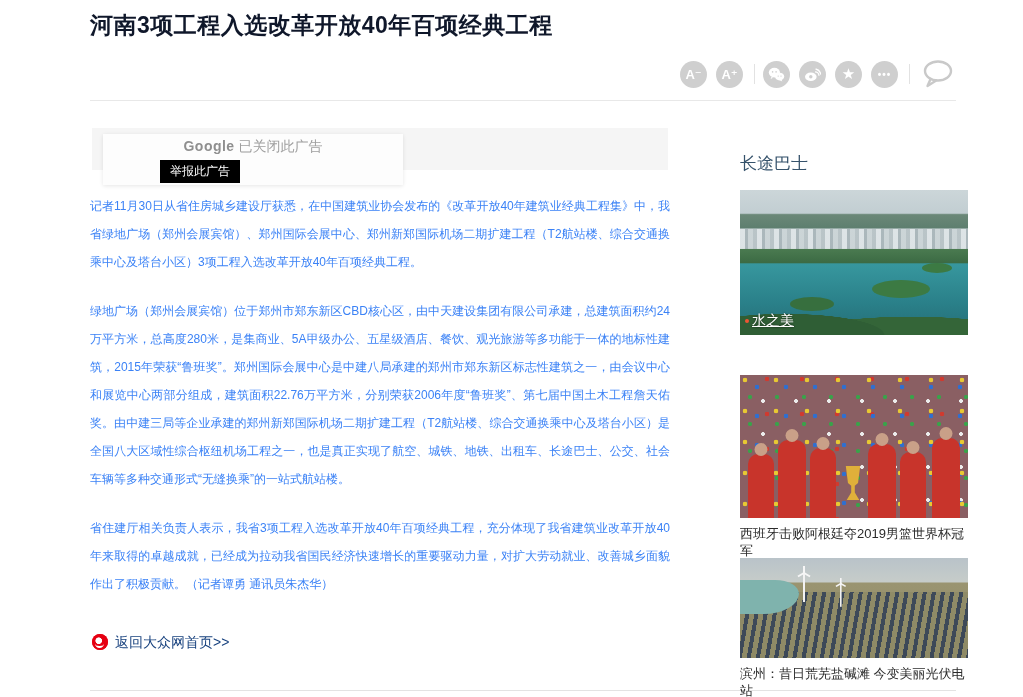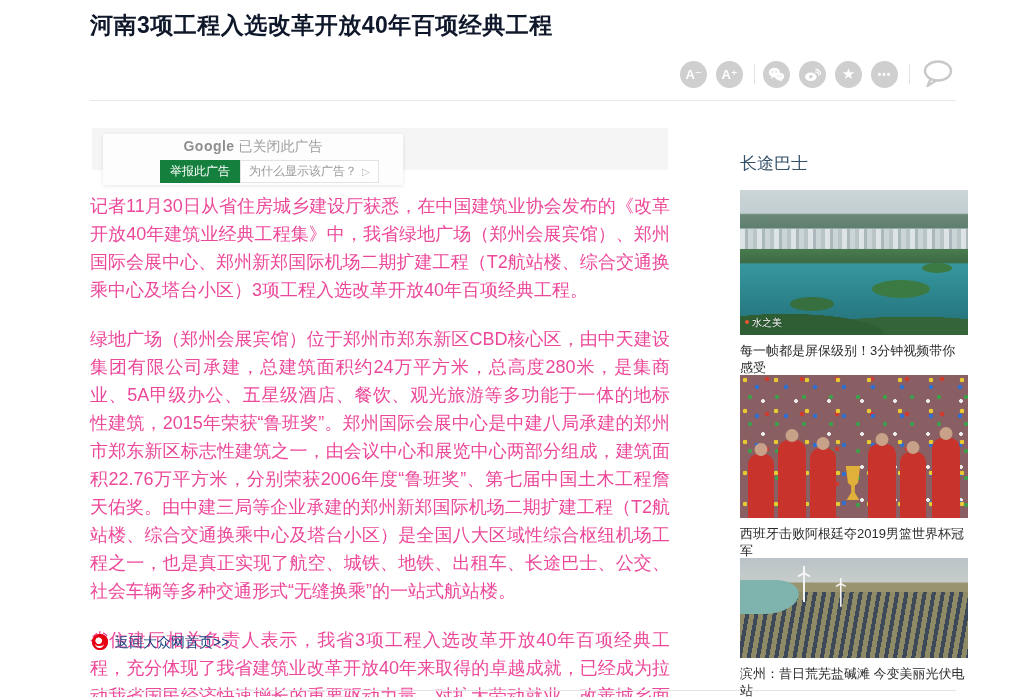--- a/index.html
+++ b/index.html
@@ -24,29 +24,29 @@
   .tb-sep { width: 1px; height: 20px; background: #e2e2e2; margin: 0 8px 0 2px; }
   .bubble-svg { margin-left: 4px; cursor: pointer; }
 
   
   .ad-stripe { position: absolute; left: 92px; top: 128px; width: 576px; height: 42px; background: #f5f5f5; }
   .ad-box { position: absolute; left: 103px; top: 134px; width: 300px; height: 51px;
             background: #fdfdfd; box-shadow: 0 1px 4px rgba(0,0,0,.10); }
   .ad-top { text-align: center; padding-top: 4px; font-size: 14px; color: #9f9f9f; }
   .ad-top .g { color: #8f8f8f; font-weight: bold; letter-spacing: .5px; }
   .ad-buttons { position: absolute; left: 57px; top: 26px; display: flex; }
-  .ad-report { background: #15803d; color: #fff; font-size: 12px; height: 23px;
+  .ad-report { background: #000000; color: #fff; font-size: 12px; height: 23px;
                padding: 0 10px; display: flex; align-items: center; cursor: pointer; }
   .ad-why { background: #fff; color: #9a9a9a; font-size: 12px; height: 23px; padding: 0 8px;
             border: 1px solid #e3e3e3; display: flex; align-items: center; gap: 5px; cursor: pointer; }
   .ad-why .tri { font-size: 10px; color: #b5b5b5; }
 
   
   .article { position: absolute; left: 90px; top: 192px; width: 580px; }
-  .article p { font-size: 18px; line-height: 28px; color: #ec4899; text-align: justify; margin-bottom: 21px; }
+  .article p { font-size: 12px; line-height: 28px; color: #3b82f6; text-align: justify; margin-bottom: 21px; }
   .back-row { position: absolute; left: 92px; top: 634px; display: flex; cursor: pointer; }
   .dz-logo { width: 16px; height: 16px; border-radius: 50%; margin-right: 7px;
              background: radial-gradient(circle at 42% 42%, #fff 0 3px, #e60012 3.6px 100%);
              box-shadow: inset 0 0 0 1.5px #e60012; position: relative; }
   .dz-logo::after{ content:""; position:absolute; left:3px; top:7px; width:9px; height:5px;
              border-bottom:2px solid #fff; border-radius:0 0 8px 8px; }
   .back-link { font-size: 14px; color: #17417e; }
   .footer-divider { position: absolute; left: 90px; top: 690px; width: 866px; height: 1px; background: #e3e3e3; }
 
   
@@ -60,21 +60,21 @@
     background: linear-gradient(180deg, #ccd6d9 0%, #c2ced2 16%, #6b8878 17%, #5e7f6f 26%,
       #c3ced2 27%, #bcc7cb 40%, #4a7a50 41%, #3c6b44 50%, #37979e 51%, #2a8089 78%, #256d76 100%); }
   .img-lake .city { position: absolute; left: 0; top: 27%; width: 100%; height: 14%;
     background: repeating-linear-gradient(90deg, #e2e8ea 0 5px, #a7b4b8 5px 8px, #cdd6d8 8px 13px, #b8c3c6 13px 17px); opacity:.85; }
   .img-lake .isle1 { position: absolute; left: 58%; top: 62%; width: 58px; height: 18px; background: #3c7a43; border-radius: 50%; }
   .img-lake .isle2 { position: absolute; left: 22%; top: 74%; width: 44px; height: 14px; background: #376f3e; border-radius: 50%; }
   .img-lake .isle3 { position: absolute; left: 80%; top: 50%; width: 30px; height: 10px; background: #3c7a43; border-radius: 50%; }
   .img-lake .shore { position: absolute; left: 0; bottom: 0; width: 100%; height: 16%;
     background: radial-gradient(ellipse 140px 30px at 20% 100%, #2f5e35 0 70%, transparent 71%),
                 radial-gradient(ellipse 160px 26px at 75% 100%, #346538 0 70%, transparent 71%); }
-  .watermark { position: absolute; left: 5px; bottom: 5px; font-size: 10px; color: #fff; text-shadow: 0 0 2px rgba(0,0,0,.6); }
+  .watermark { position: absolute; left: 5px; bottom: 5px; font-size: 14px; color: #fff; text-shadow: 0 0 2px rgba(0,0,0,.6); text-decoration: underline; }
   .watermark::before { content: ""; display: inline-block; width: 4px; height: 4px; background: #e53; border-radius: 50%; margin-right: 3px; vertical-align: 2px; }
 
   
   .img-bball { height: 143px; background-color: #8a5f63;
     background-image:
       radial-gradient(circle at 5px 5px,  #e8c932 0 2px, transparent 2.6px),
       radial-gradient(circle at 17px 12px,#2f6fd0 0 2px, transparent 2.6px),
       radial-gradient(circle at 27px 4px, #d03a2f 0 2px, transparent 2.6px),
       radial-gradient(circle at 10px 22px,#3aa24a 0 1.8px, transparent 2.4px),
       radial-gradient(circle at 23px 26px,#ececec 0 1.6px, transparent 2.2px);
@@ -150,24 +150,20 @@
   <div class="header-divider"></div>
 
   <div class="ad-stripe"></div>
   <div class="ad-box">
     <div class="ad-top">
       <span class="g">Google</span>
       <span>已关闭此广告</span>
     </div>
     <div class="ad-buttons">
       <div class="ad-report">举报此广告</div>
-      <div class="ad-why">
-        <span>为什么显示该广告？</span>
-        <span class="tri">▷</span>
-      </div>
     </div>
   </div>
 
   <div class="article">
     <p>记者11月30日从省住房城乡建设厅获悉，在中国建筑业协会发布的《改革开放40年建筑业经典工程集》中，我省绿地广场（郑州会展宾馆）、郑州国际会展中心、郑州新郑国际机场二期扩建工程（T2航站楼、综合交通换乘中心及塔台小区）3项工程入选改革开放40年百项经典工程。</p>
     <p>绿地广场（郑州会展宾馆）位于郑州市郑东新区CBD核心区，由中天建设集团有限公司承建，总建筑面积约24万平方米，总高度280米，是集商业、5A甲级办公、五星级酒店、餐饮、观光旅游等多功能于一体的地标性建筑，2015年荣获“鲁班奖”。郑州国际会展中心是中建八局承建的郑州市郑东新区标志性建筑之一，由会议中心和展览中心两部分组成，建筑面积22.76万平方米，分别荣获2006年度“鲁班奖”、第七届中国土木工程詹天佑奖。由中建三局等企业承建的郑州新郑国际机场二期扩建工程（T2航站楼、综合交通换乘中心及塔台小区）是全国八大区域性综合枢纽机场工程之一，也是真正实现了航空、城铁、地铁、出租车、长途巴士、公交、社会车辆等多种交通形式“无缝换乘”的一站式航站楼。</p>
     <p>省住建厅相关负责人表示，我省3项工程入选改革开放40年百项经典工程，充分体现了我省建筑业改革开放40年来取得的卓越成就，已经成为拉动我省国民经济快速增长的重要驱动力量，对扩大劳动就业、改善城乡面貌作出了积极贡献。（记者谭勇 通讯员朱杰华）</p>
   </div>
 
   <div class="back-row">
@@ -181,21 +177,20 @@
 
   <div class="sb-card" style="top:190px">
     <div class="img img-lake">
       <div class="city"></div>
       <div class="isle3"></div>
       <div class="isle1"></div>
       <div class="isle2"></div>
       <div class="shore"></div>
       <div class="watermark">水之美</div>
     </div>
-    <div class="sb-caption">每一帧都是屏保级别！3分钟视频带你感受</div>
   </div>
 
   <div class="sb-card" style="top:375px">
     <div class="img img-bball">
       <div class="player p1"></div>
       <div class="player p2"></div>
       <div class="player p3"></div>
       <div class="player p4"></div>
       <div class="player p5"></div>
       <div class="player p6"></div>

